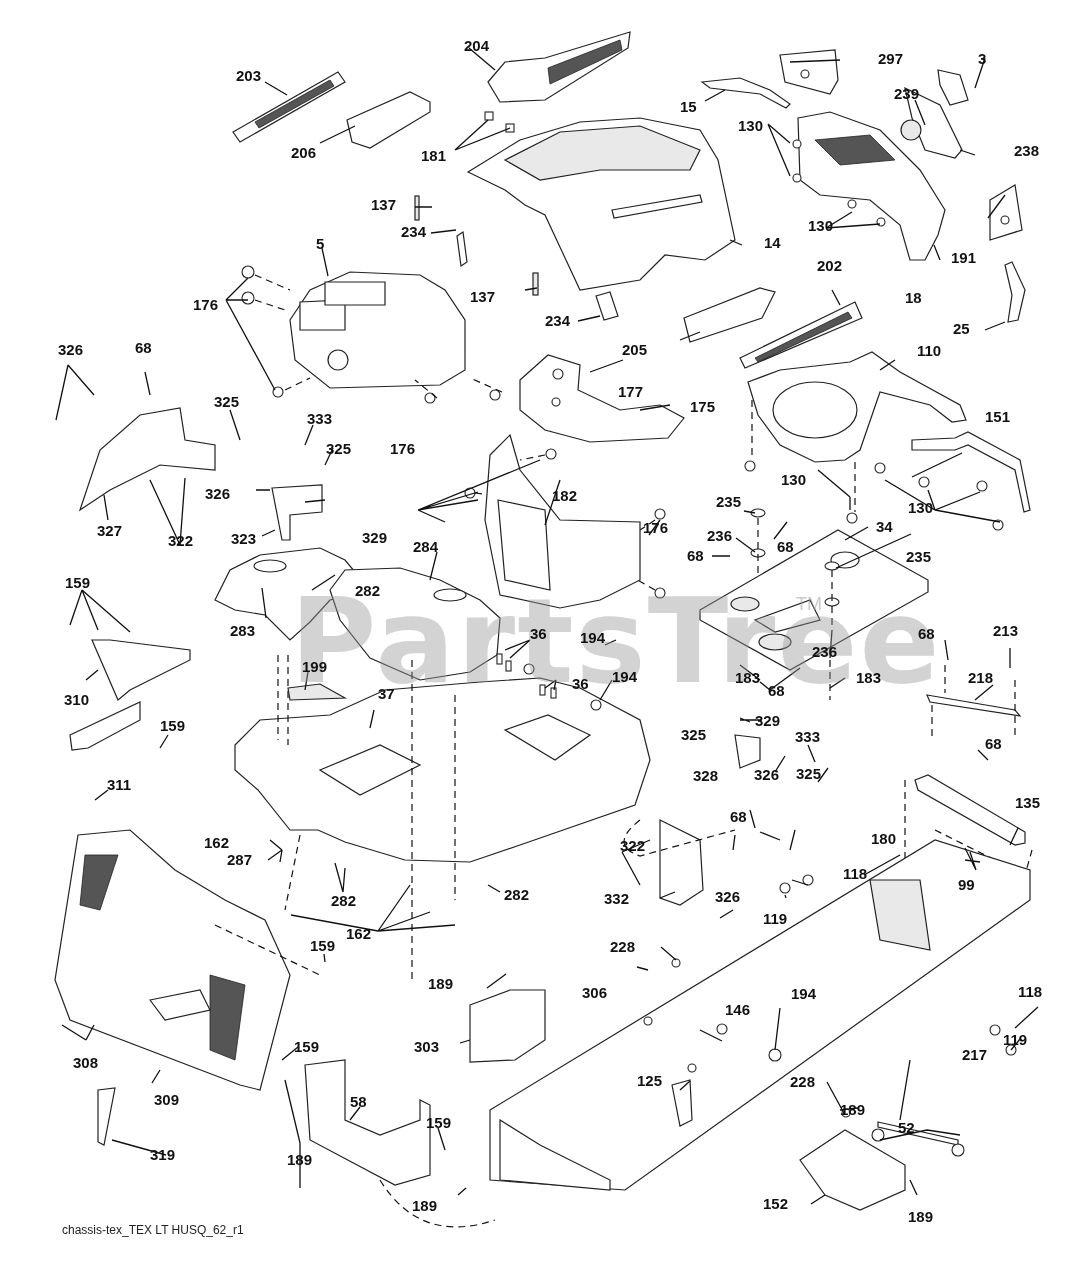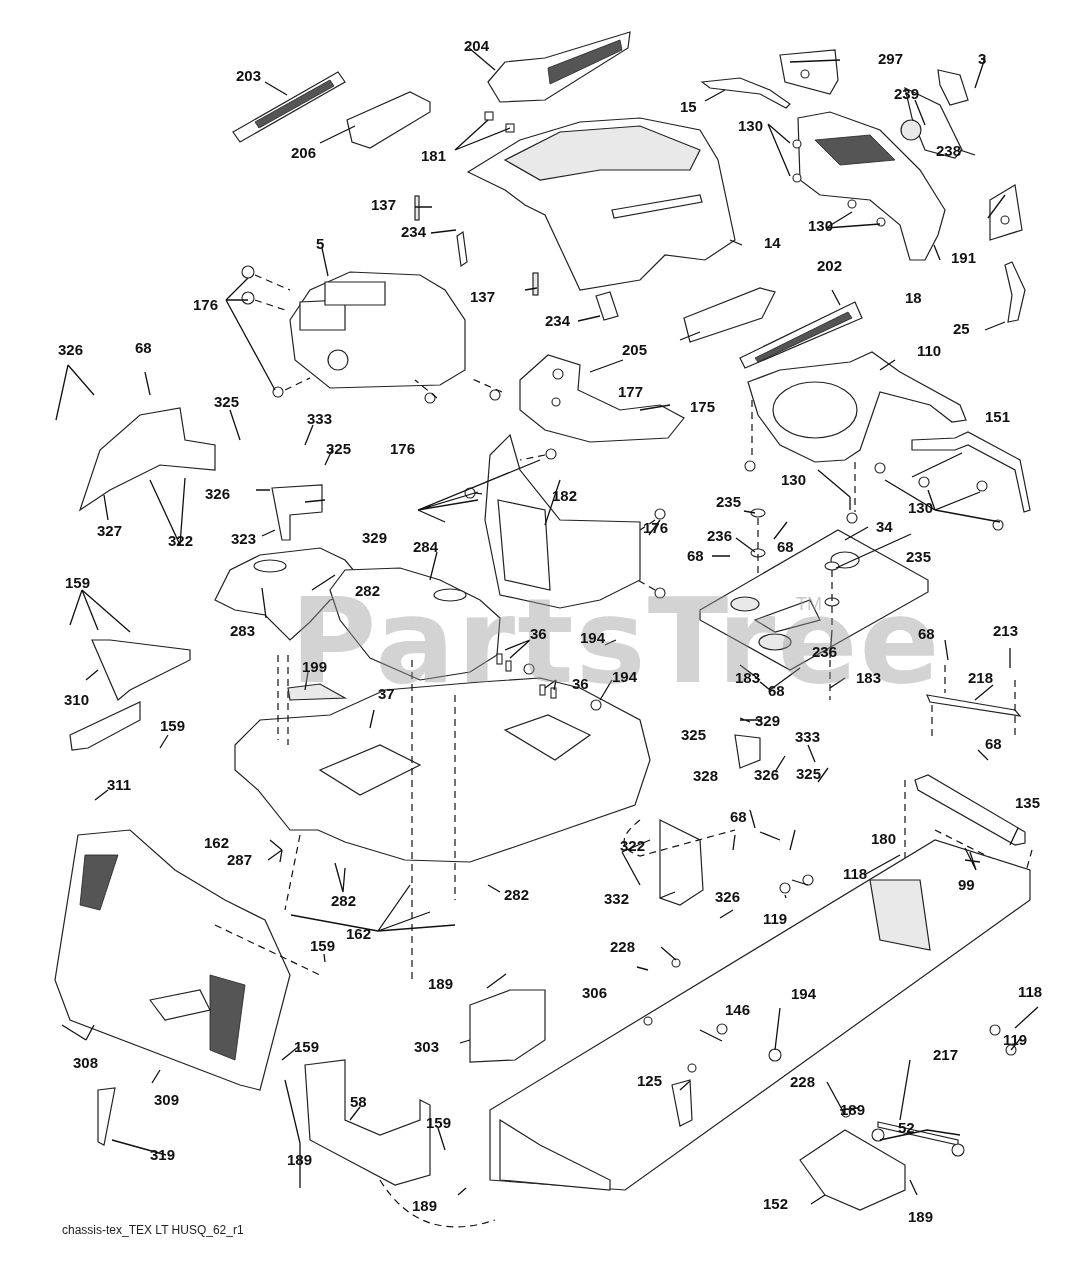--- a/index.html
+++ b/index.html
@@ -285,21 +285,21 @@
   <div class="callout" style="left:401px;top:224px">234</div>
   <div class="callout" style="left:316px;top:236px">5</div>
   <div class="callout" style="left:470px;top:289px">137</div>
   <div class="callout" style="left:193px;top:297px">176</div>
   <div class="callout" style="left:545px;top:313px">234</div>
   <div class="callout" style="left:878px;top:51px">297</div>
   <div class="callout" style="left:978px;top:51px">3</div>
   <div class="callout" style="left:680px;top:99px">15</div>
   <div class="callout" style="left:894px;top:86px">239</div>
   <div class="callout" style="left:738px;top:118px">130</div>
-  <div class="callout" style="left:936px;top:143px">238</div>
+  <div class="callout" style="left:1014px;top:143px">238</div>
   <div class="callout" style="left:808px;top:218px">130</div>
   <div class="callout" style="left:764px;top:235px">14</div>
   <div class="callout" style="left:951px;top:250px">191</div>
   <div class="callout" style="left:817px;top:258px">202</div>
   <div class="callout" style="left:905px;top:290px">18</div>
   <div class="callout" style="left:953px;top:321px">25</div>
   <div class="callout" style="left:622px;top:342px">205</div>
   <div class="callout" style="left:917px;top:343px">110</div>
   <div class="callout" style="left:58px;top:342px">326</div>
   <div class="callout" style="left:135px;top:340px">68</div>
@@ -372,21 +372,21 @@
   <div class="callout" style="left:582px;top:985px">306</div>
   <div class="callout" style="left:791px;top:986px">194</div>
   <div class="callout" style="left:1018px;top:984px">118</div>
   <div class="callout" style="left:73px;top:1055px">308</div>
   <div class="callout" style="left:414px;top:1039px">303</div>
   <div class="callout" style="left:725px;top:1002px">146</div>
   <div class="callout" style="left:1003px;top:1032px">119</div>
   <div class="callout" style="left:294px;top:1039px">159</div>
   <div class="callout" style="left:637px;top:1073px">125</div>
   <div class="callout" style="left:790px;top:1074px">228</div>
-  <div class="callout" style="left:933px;top:1047px">217</div>
+  <div class="callout" style="left:962px;top:1047px">217</div>
   <div class="callout" style="left:154px;top:1092px">309</div>
   <div class="callout" style="left:350px;top:1094px">58</div>
   <div class="callout" style="left:840px;top:1102px">189</div>
   <div class="callout" style="left:898px;top:1120px">52</div>
   <div class="callout" style="left:426px;top:1115px">159</div>
   <div class="callout" style="left:287px;top:1152px">189</div>
   <div class="callout" style="left:150px;top:1147px">319</div>
   <div class="callout" style="left:763px;top:1196px">152</div>
   <div class="callout" style="left:908px;top:1209px">189</div>
   <div class="callout" style="left:412px;top:1198px">189</div>

